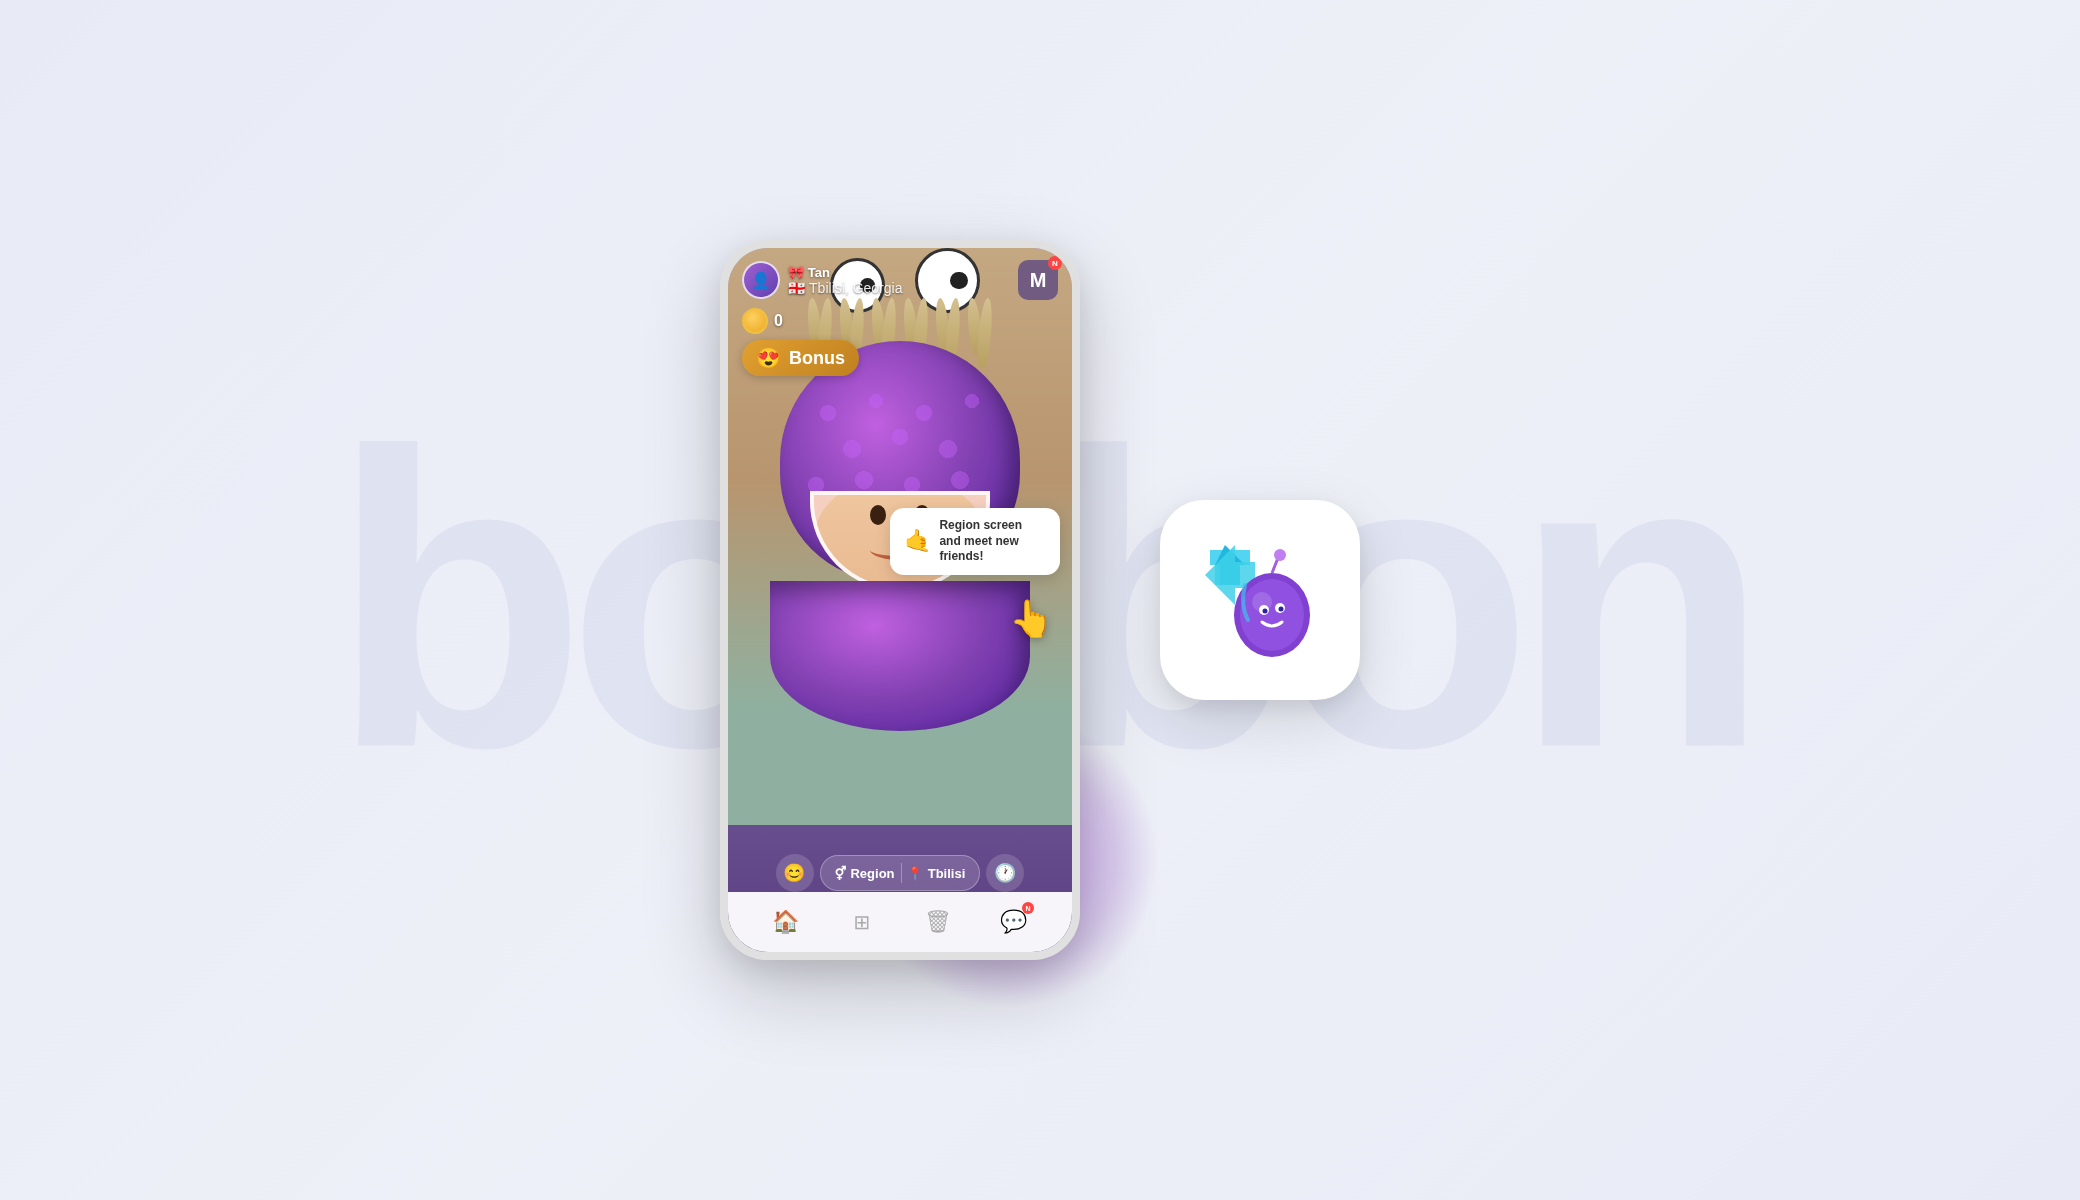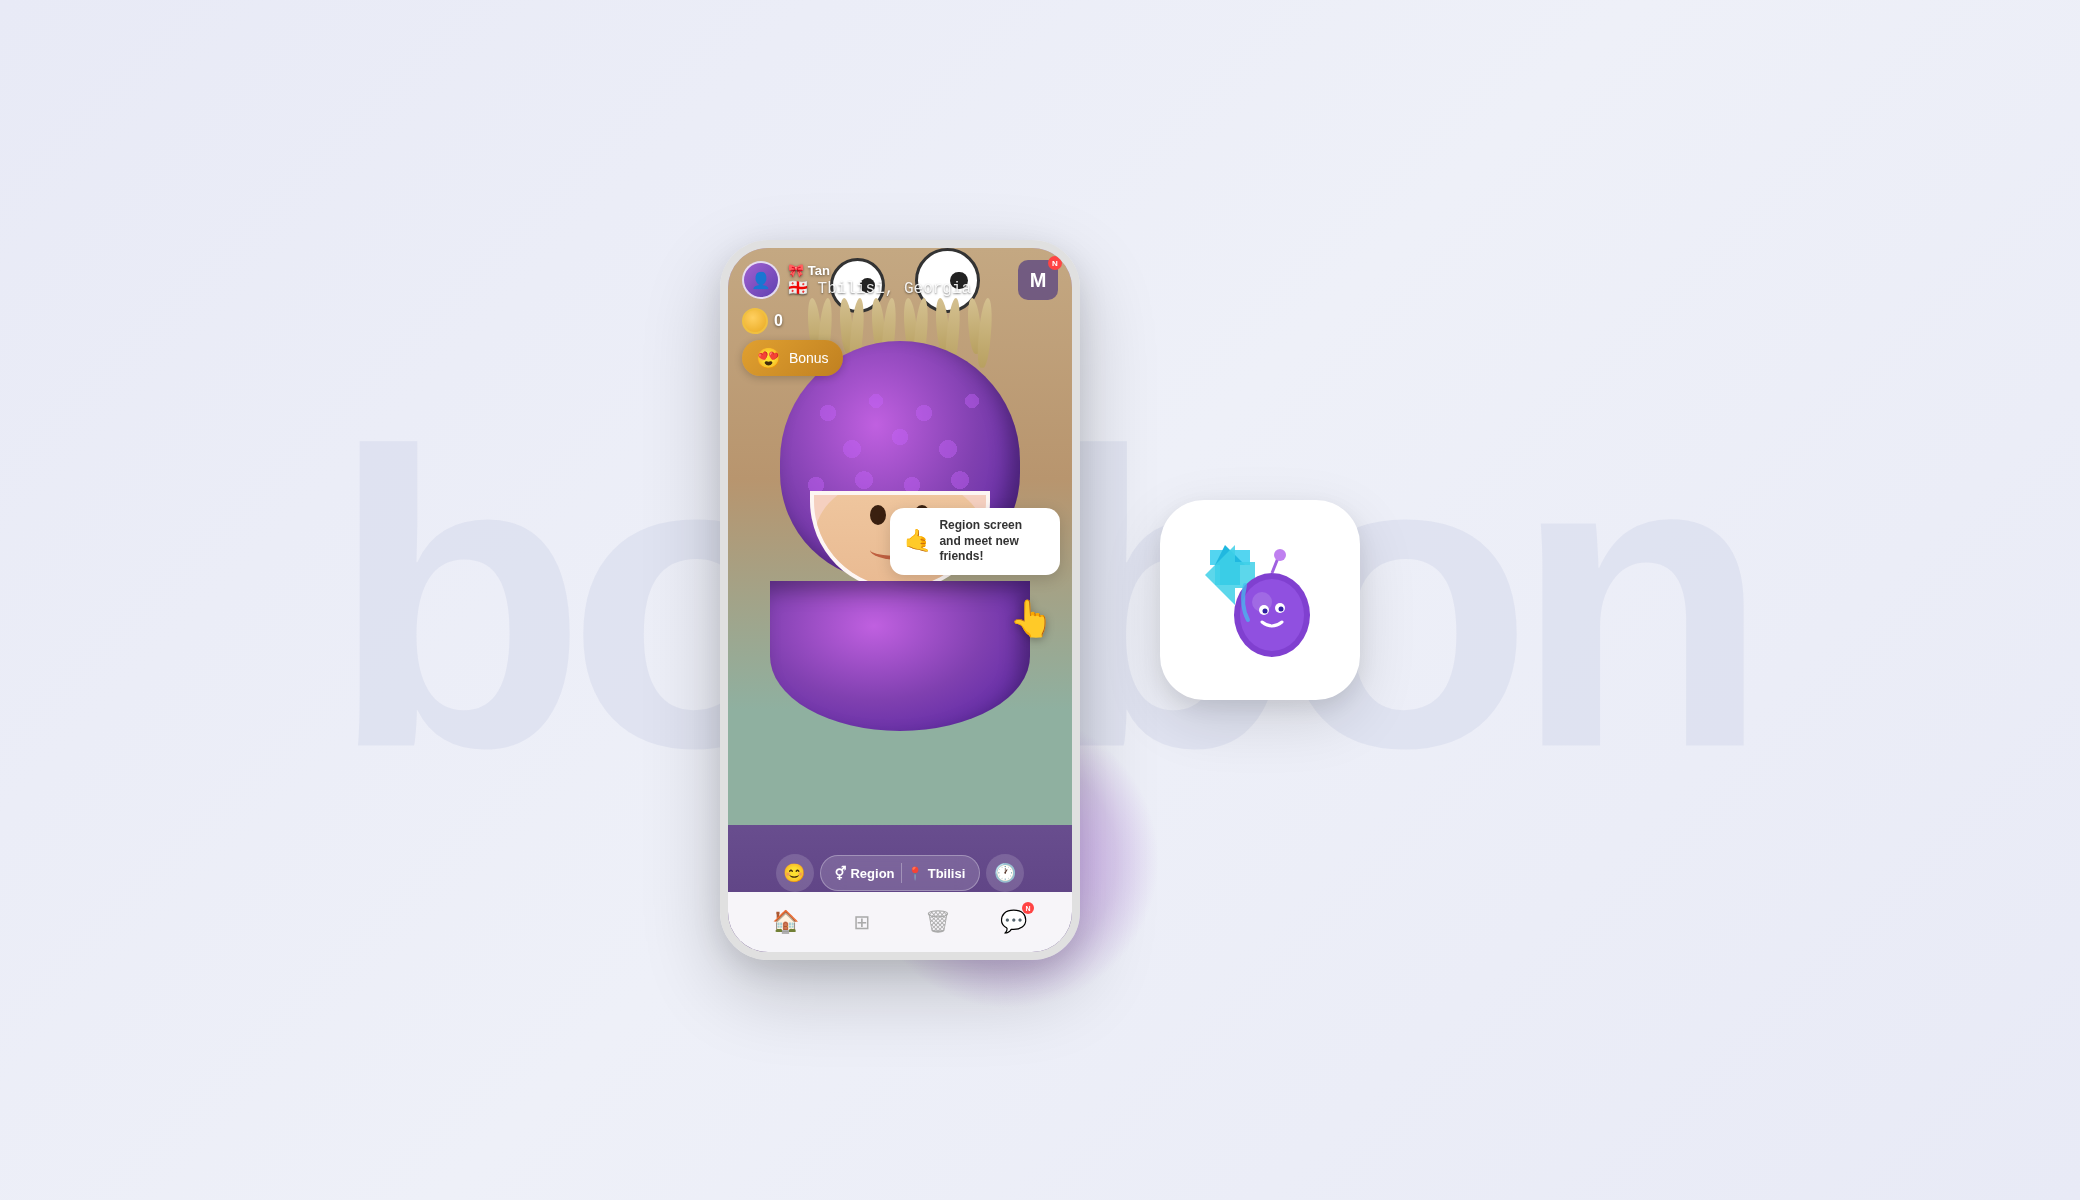--- a/index.html
+++ b/index.html
@@ -337,24 +337,23 @@
     }
 
     .user-name {
       font-size: 13px;
       font-weight: 700;
       color: white;
       text-shadow: 0 1px 3px rgba(0,0,0,0.5);
     }
 
     .user-location {
-      font-size: 16px;
+      font-size: 14px;
       color: rgba(255,255,255,0.9);
       text-shadow: 0 1px 2px rgba(0,0,0,0.5);
-      font-family: Liberation Mono, monospace;
     }
 
     .crown-badge {
       display: flex;
       align-items: center;
       gap: 4px;
     }
 
     .notification-dot {
       width: 14px;
@@ -417,22 +416,22 @@
       padding: 6px 14px;
       margin-top: 6px;
       box-shadow: 0 2px 8px rgba(0,0,0,0.2);
     }
 
     .bonus-emoji {
       font-size: 20px;
     }
 
     .bonus-text {
-      font-size: 14px;
-      font-weight: 400;
+      font-size: 18px;
+      font-weight: 700;
       color: white;
     }
 
     
     .swipe-tooltip {
       position: absolute;
       top: 260px;
       right: 12px;
       background: white;
       border-radius: 14px;

